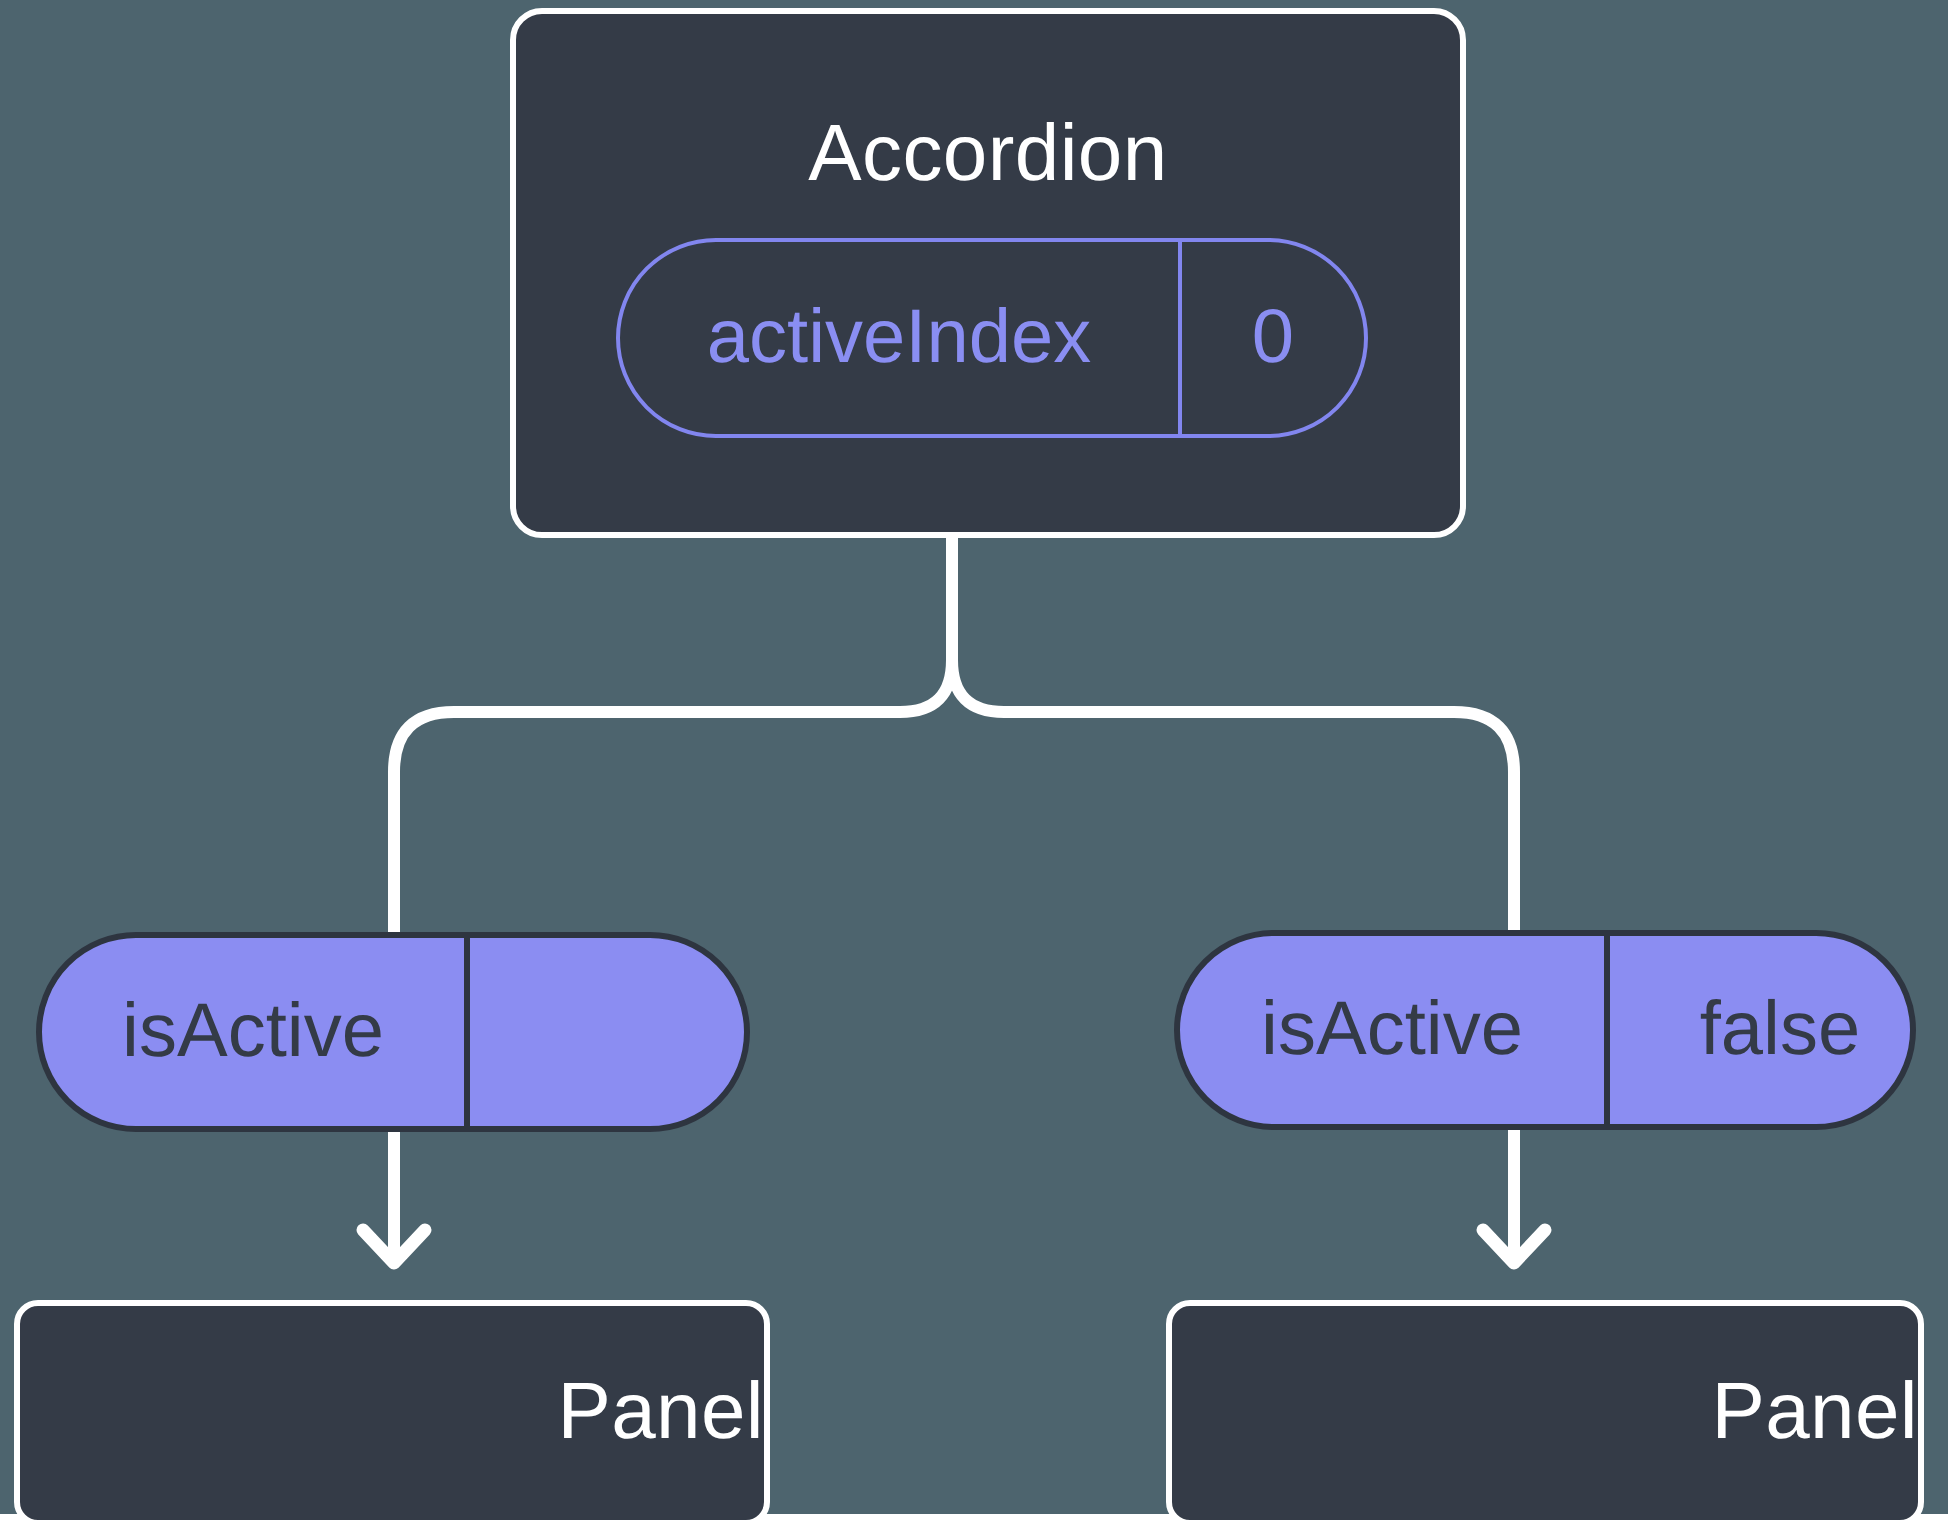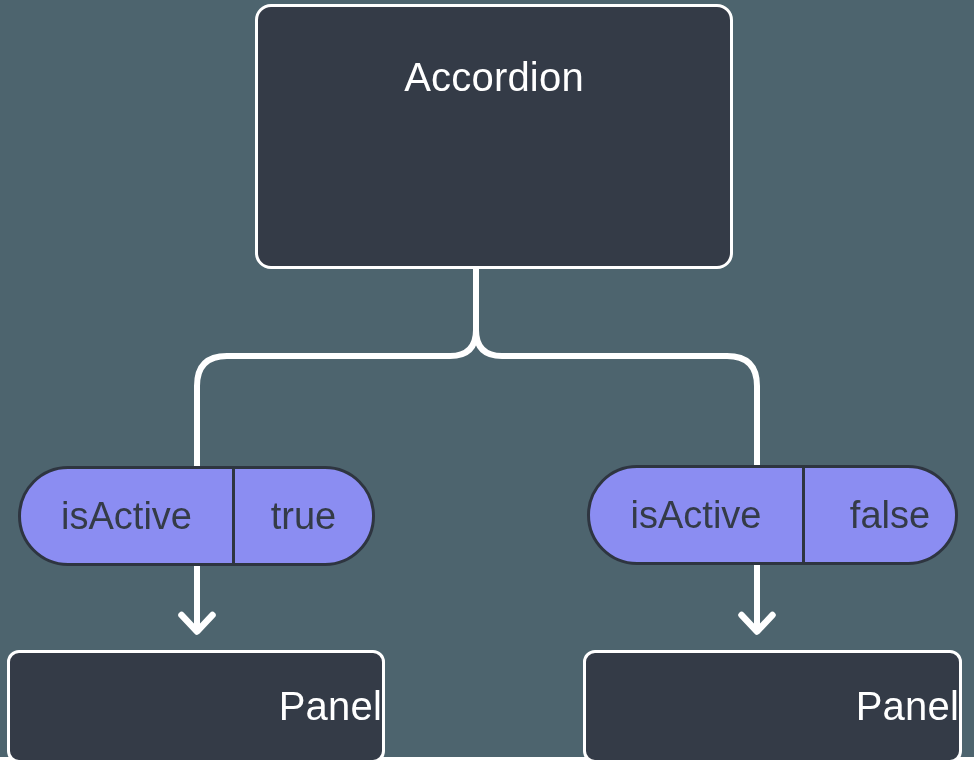--- a/index.html
+++ b/index.html
@@ -87,26 +87,30 @@
     <g stroke="#FFFFFF" stroke-width="6" fill="none">
       <path d="M476 265 L476 330 Q476 356 450 356 L227 356 Q197 356 197 386 L197 630"></path>
       <path d="M476 265 L476 330 Q476 356 502 356 L727 356 Q757 356 757 386 L757 630"></path>
       <path stroke-width="6.5" stroke-linecap="round" stroke-linejoin="round" d="M181.5 615 L197 631.5 L212.5 615"></path>
       <path stroke-width="6.5" stroke-linecap="round" stroke-linejoin="round" d="M741.5 615 L757 631.5 L772.5 615"></path>
     </g>
   </svg>
 
   <div class="node node-root">
     <div class="node-title">Accordion</div>
+    <div class="pill pill-outline">
+      <div class="pill-seg seg-name">activeIndex</div>
+      <div class="pill-divider"></div>
+      <div class="pill-seg seg-value">0</div>
+    </div>
   </div>
 
   <div class="pill pill-solid pill-left">
     <div class="pill-seg seg-name">isActive</div>
     <div class="pill-divider"></div>
-    <div class="pill-seg seg-value">true</div>
   </div>
 
   <div class="pill pill-solid pill-right">
     <div class="pill-seg seg-name">isActive</div>
     <div class="pill-divider"></div>
     <div class="pill-seg seg-value">false</div>
   </div>
 
   <div class="node node-panel panel-left">
     <span>Panel</span>

